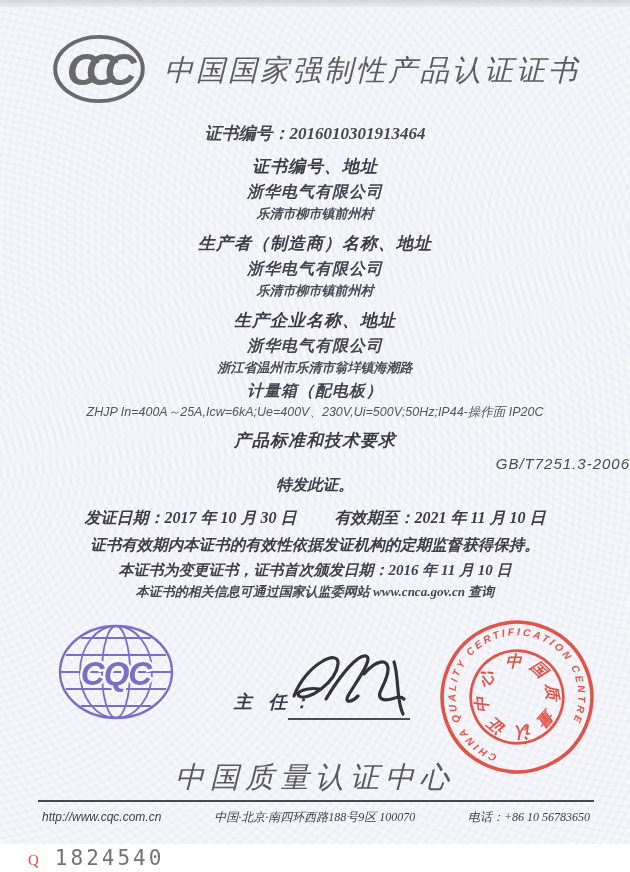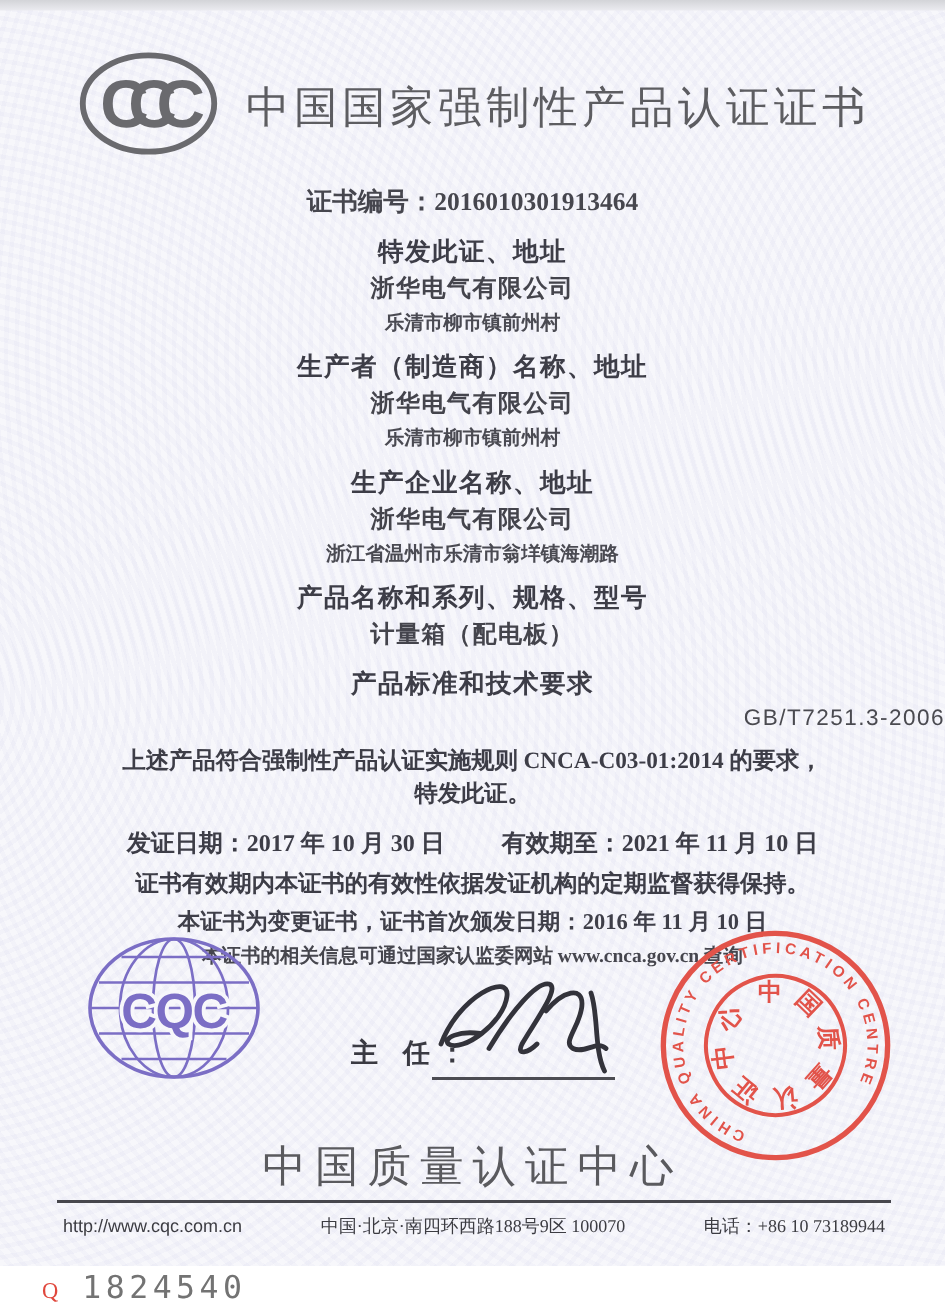--- a/index.html
+++ b/index.html
@@ -9,20 +9,21 @@
     font-family:"Liberation Serif", serif;
     color:#44444c;
   }
   .page{
     position:absolute;left:0;top:0;width:630px;height:844px;overflow:hidden;
     background:
       repeating-radial-gradient(circle at -10% 55%, rgba(130,130,200,0.045) 0 3px, rgba(255,255,255,0) 3px 7px),
       repeating-radial-gradient(circle at 112% 28%, rgba(130,130,200,0.038) 0 3px, rgba(255,255,255,0) 3px 7px),
       #f7f7fb;
     text-align:center;
+    font-style:italic;
   }
   .scan-top-edge{position:absolute;left:0;top:0;width:100%;height:7px;
     background:linear-gradient(#d3d4d8,#ebebf0);}
   .header{display:flex;align-items:center;justify-content:center;gap:16px;padding-top:32px;}
   .ccc-logo{flex:0 0 auto;}
   .title{font-family:"Liberation Sans",sans-serif;font-weight:500;font-size:29px;
     letter-spacing:3px;color:#5d5d61;text-align:center;}
   .cert-no{margin-top:12px;font-size:17px;font-weight:bold;color:#46464e;line-height:24px;}
   .sec-heading{margin-top:10px;font-size:17px;font-weight:bold;color:#3d3d47;line-height:22px;letter-spacing:1px;}
   .sec-name{margin-top:3px;font-size:16px;font-weight:600;color:#44444c;line-height:22px;letter-spacing:1px;}
@@ -68,39 +69,38 @@
         <text x="17" y="54" font-family="Liberation Sans, sans-serif" font-weight="bold" font-size="46" letter-spacing="-14" fill="#6a6a6e">CCC</text>
       </svg>
     </span>
     <span class="title">中国国家强制性产品认证证书</span>
   </div>
 
   <div class="cert-no">
     <span>证书编号：</span><span>2016010301913464</span>
   </div>
 
-  <div class="sec-heading">特发此证、地址</div>
+  <div class="sec-heading">证书编号、地址</div>
   <div class="sec-name">浙华电气有限公司</div>
   <div class="sec-addr">乐清市柳市镇前州村</div>
 
   <div class="sec-heading">生产者（制造商）名称、地址</div>
   <div class="sec-name">浙华电气有限公司</div>
   <div class="sec-addr">乐清市柳市镇前州村</div>
 
   <div class="sec-heading">生产企业名称、地址</div>
   <div class="sec-name">浙华电气有限公司</div>
   <div class="sec-addr">浙江省温州市乐清市翁垟镇海潮路</div>
 
-  <div class="sec-heading">产品名称和系列、规格、型号</div>
   <div class="sec-name">计量箱（配电板）</div>
+  <div class="spec-line">ZHJP In=400A～25A,Icw=6kA;Ue=400V、230V,Ui=500V;50Hz;IP44-操作面 IP20C</div>
 
   <div class="sec-heading">产品标准和技术要求</div>
   <div class="std-value">GB/T7251.3-2006</div>
 
-  <div class="statement">上述产品符合强制性产品认证实施规则 CNCA-C03-01:2014 的要求，</div>
   <div class="statement-l2">特发此证。</div>
 
   <div class="dates">
     <span>发证日期：</span><span>2017 年 10 月 30 日</span><span class="gap"></span><span>有效期至：</span><span>2021 年 11 月 10 日</span>
   </div>
 
   <div class="note-validity">证书有效期内本证书的有效性依据发证机构的定期监督获得保持。</div>
   <div class="note-change">本证书为变更证书，证书首次颁发日期：2016 年 11 月 10 日</div>
   <div class="note-info">本证书的相关信息可通过国家认监委网站 www.cnca.gov.cn 查询</div>
 
@@ -150,21 +150,21 @@
         </text>
       </g>
     </svg>
   </span>
 
   <div class="org-name">中国质量认证中心</div>
   <div class="footer-rule"></div>
   <div class="footer-row">
     <span class="footer-url">http://www.cqc.com.cn</span>
     <span class="footer-addr">中国·北京·南四环西路188号9区  100070</span>
-    <span class="footer-phone">电话：+86 10 73189944</span>
+    <span class="footer-phone">电话：+86 10 56783650</span>
   </div>
 </div>
 
 <div class="scan-bottom"></div>
 <div class="serial">
   <span class="serial-prefix">Q</span>
   <span class="serial-number">1824540</span>
 </div>
 
 </body></html>

